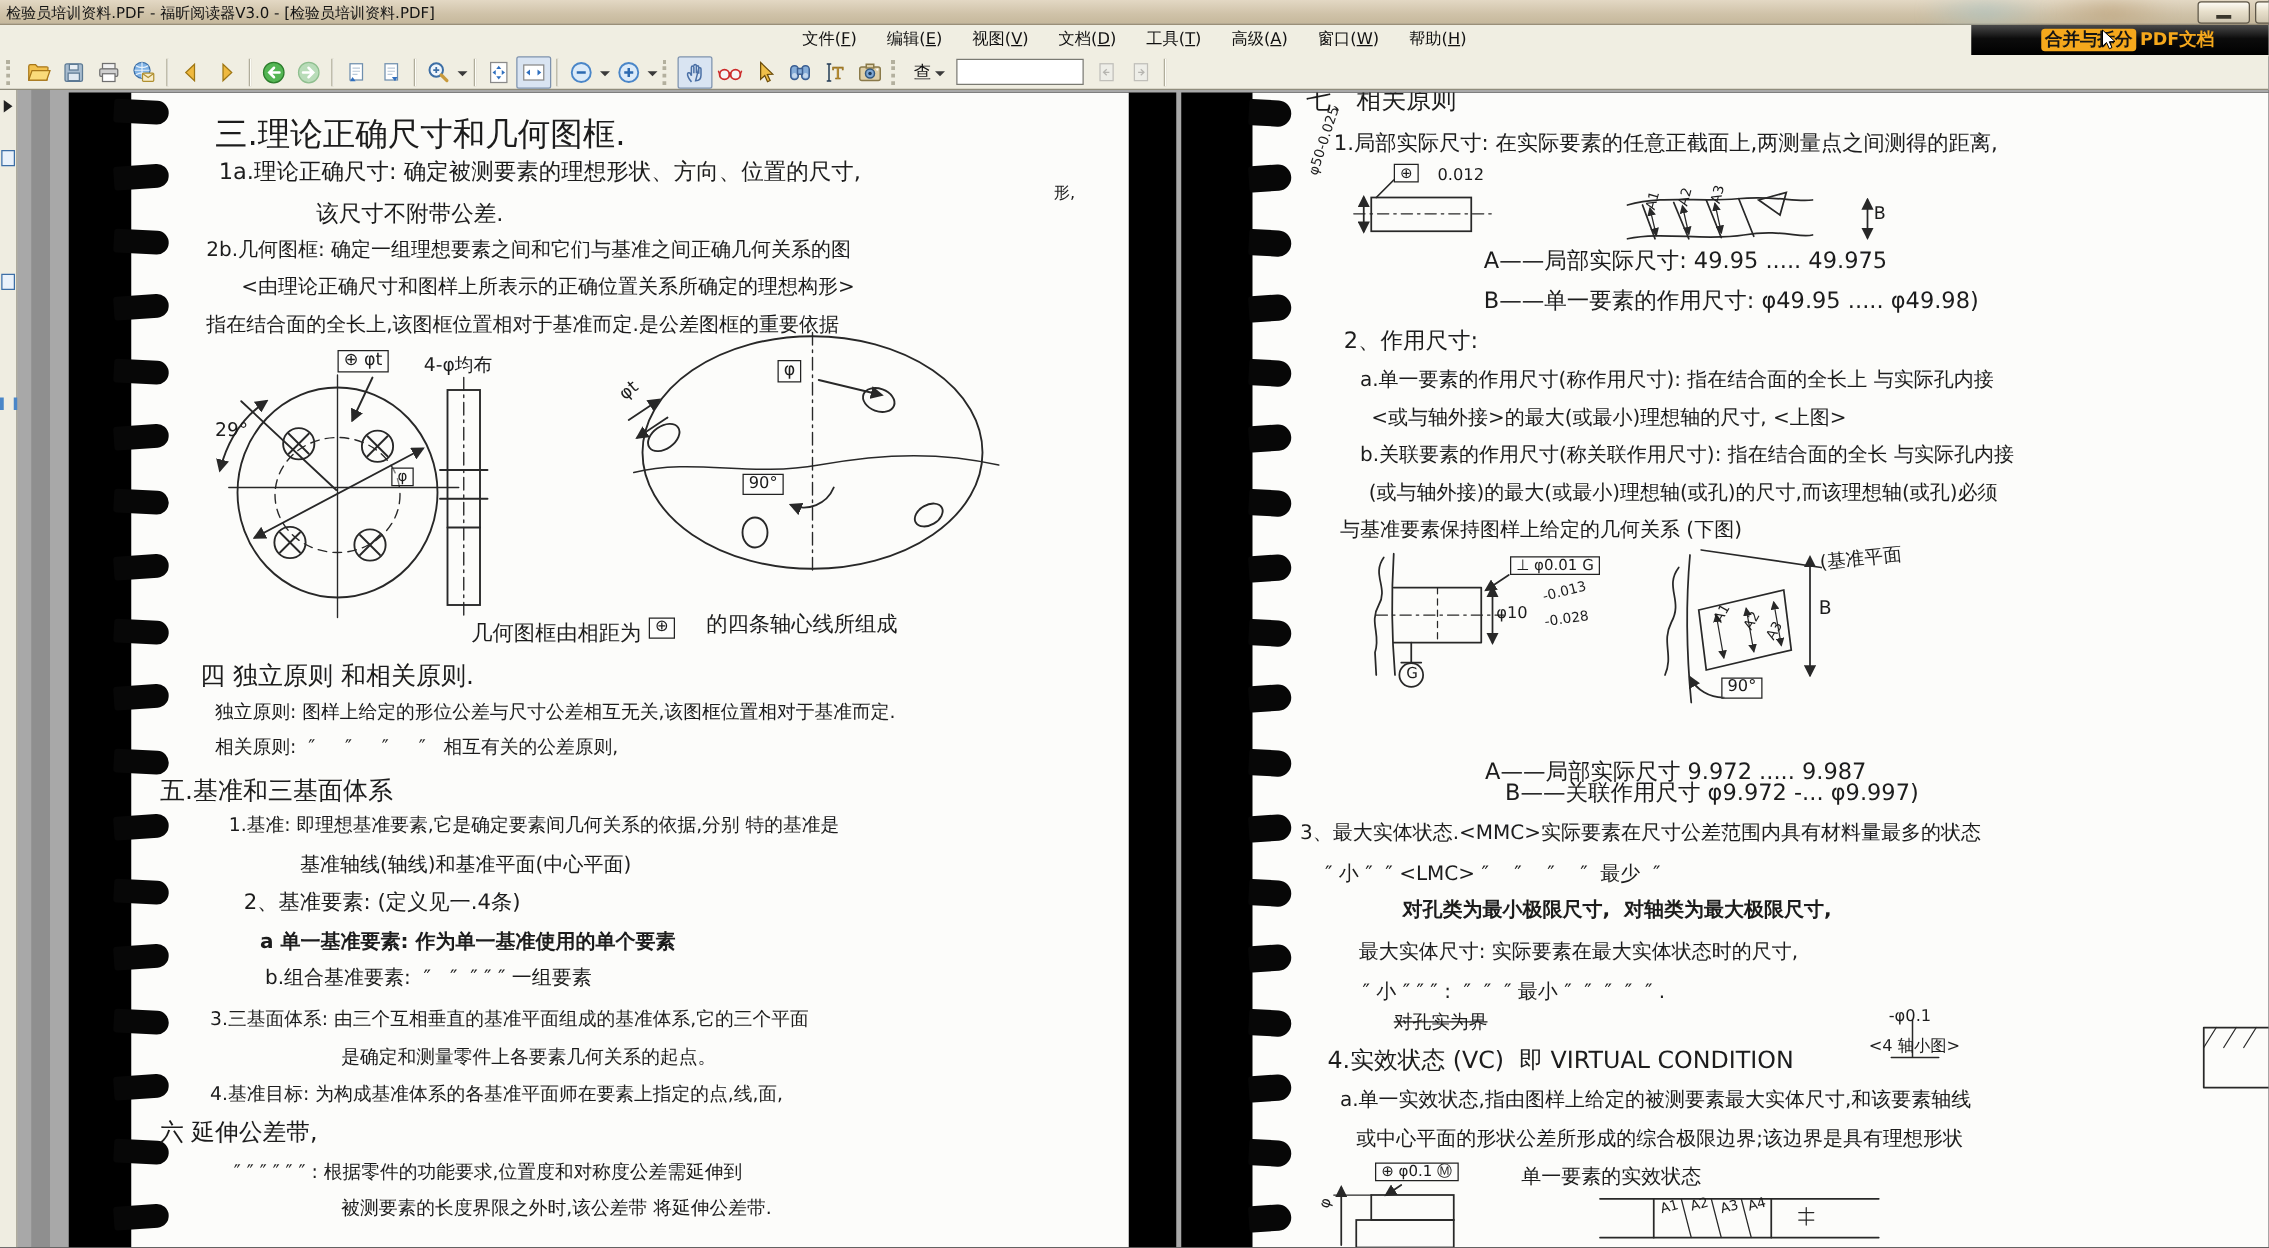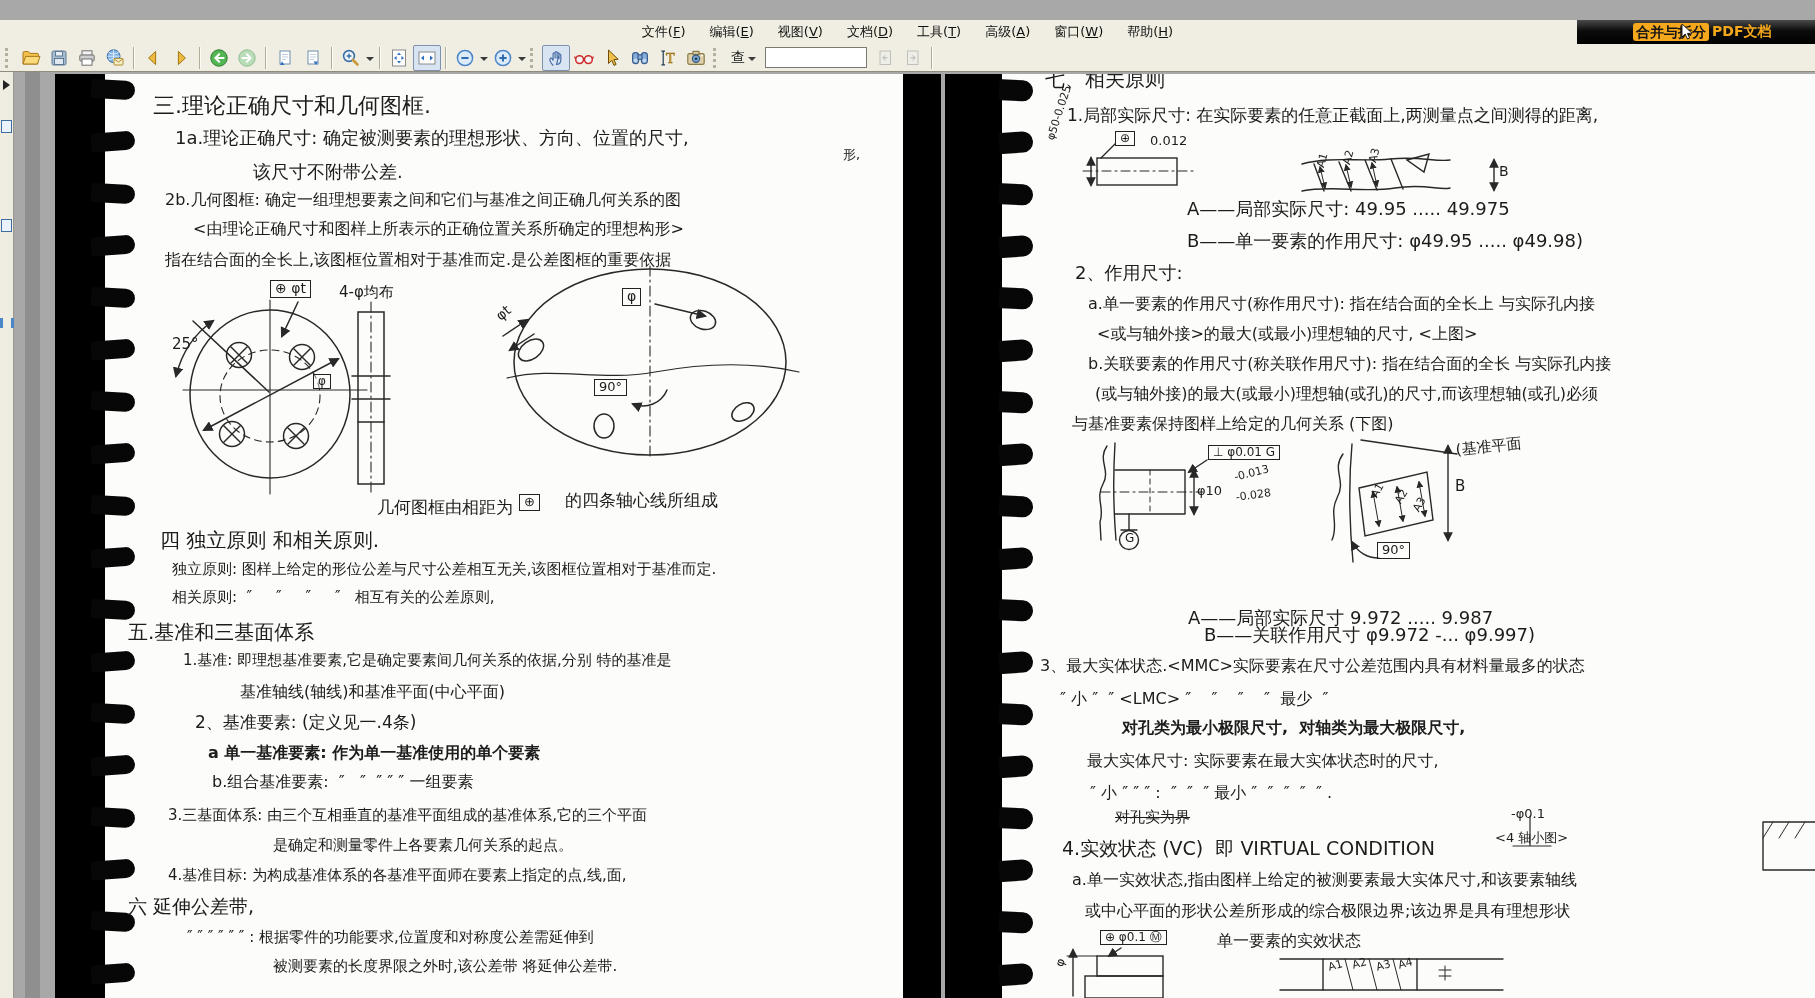--- a/index.html
+++ b/index.html
@@ -61,20 +61,31 @@
   .page-right .hole{left:-3px;width:34px;height:21px;border-radius:3px 12px 12px 3px;}
   .lines-layer,.diagram{position:absolute;left:0;top:0;}
   .hw{position:absolute;color:#1c1c1c;white-space:pre;line-height:1.12;transform-origin:left top;}
   .fbox{border:1.5px solid #222;padding:0 4px;background:rgba(255,255,255,.4);}
 </style>
 </head>
 <body>
 
 <div class="screen">
 
+  <div class="titlebar">
+    <div class="blob1"></div>
+    <div class="blob2"></div>
+    <span class="title-text">检验员培训资料.PDF - 福昕阅读器V3.0 - [检验员培训资料.PDF]</span>
+    <div class="win-btns">
+      <div class="wbtn">
+          <span class="glyph-min"></span>
+        </div>
+      <div class="wbtn"></div>
+    </div>
+  </div>
 
   <div class="menubar">
     <span class="app-dot"></span>
     <nav class="menus" id="menus">
         <span class="menu-item">文件(<u>F</u>)</span>
         <span class="menu-item">编辑(<u>E</u>)</span>
         <span class="menu-item">视图(<u>V</u>)</span>
         <span class="menu-item">文档(<u>D</u>)</span>
         <span class="menu-item">工具(<u>T</u>)</span>
         <span class="menu-item">高级(<u>A</u>)</span>
@@ -347,30 +358,30 @@
             <g transform="rotate(-30 688 338)">
                 <ellipse cx="688" cy="338" rx="12" ry="8"></ellipse>
               </g>
             <path d="M600,230 L650,242" marker-end="url(#aL)"></path>
             <line x1="448" y1="262" x2="472" y2="246" marker-end="url(#aL)"></line>
             <line x1="455" y1="276" x2="479" y2="260" marker-start="url(#aL)"></line>
             <path d="M612,316 A26,26 0 0 1 578,330" marker-end="url(#aL)"></path>
           </g>
         </svg>
         <div class="lines-layer">
-            <div class="hw" style="left: 98px; top: 20px; font-size: 22px;">三.理论正确尺寸和几何图框.</div>
+            <div class="hw" style="left: 117px; top: 20px; font-size: 26px;">三.理论正确尺寸和几何图框.</div>
             <div class="hw" style="left: 120px; top: 54px; font-size: 18px;">1a.理论正确尺寸: 确定被测要素的理想形状、方向、位置的尺寸,</div>
             <div class="hw" style="left: 198px; top: 88px; font-size: 18px;">该尺寸不附带公差.</div>
             <div class="hw" style="left: 788px; top: 74px; font-size: 13px;">形,</div>
             <div class="hw" style="left: 110px; top: 117px; font-size: 16px;">2b.几何图框: 确定一组理想要素之间和它们与基准之间正确几何关系的图</div>
             <div class="hw" style="left: 138px; top: 146px; font-size: 16px;">&lt;由理论正确尺寸和图样上所表示的正确位置关系所确定的理想构形&gt;</div>
             <div class="hw" style="left: 110px; top: 177px; font-size: 16px;">指在结合面的全长上,该图框位置相对于基准而定.是公差图框的重要依据</div>
             <div class="hw fbox" style="left: 215px; top: 206px; font-size: 14px;">⊕ φt</div>
             <div class="hw" style="left: 284px; top: 210px; font-size: 15px;">4-φ均布</div>
-            <div class="hw" style="left: 117px; top: 262px; font-size: 15px;">25°</div>
+            <div class="hw" style="left: 117px; top: 262px; font-size: 15px;">29°</div>
             <div class="hw fbox" style="left: 258px; top: 300px; font-size: 12px;">φ</div>
             <div class="hw" style="left: 438px; top: 238px; font-size: 14px; transform: rotate(-40deg);">φt</div>
             <div class="hw fbox" style="left: 567px; top: 214px; font-size: 14px;">φ</div>
             <div class="hw fbox" style="left: 539px; top: 305px; font-size: 13px;">90°</div>
             <div class="hw" style="left: 322px; top: 424px; font-size: 17px;">几何图框由相距为</div>
             <div class="hw fbox" style="left: 464px; top: 420px; font-size: 13px;">⊕</div>
             <div class="hw" style="left: 510px; top: 417px; font-size: 17px;">的四条轴心线所组成</div>
             <div class="hw" style="left: 105px; top: 455px; font-size: 20px;">四 独立原则 和相关原则.</div>
             <div class="hw" style="left: 117px; top: 487px; font-size: 15px;">独立原则: 图样上给定的形位公差与尺寸公差相互无关,该图框位置相对于基准而定.</div>
             <div class="hw" style="left: 117px; top: 515px; font-size: 15px;">相关原则:  ″     ″     ″     ″   相互有关的公差原则,</div>

